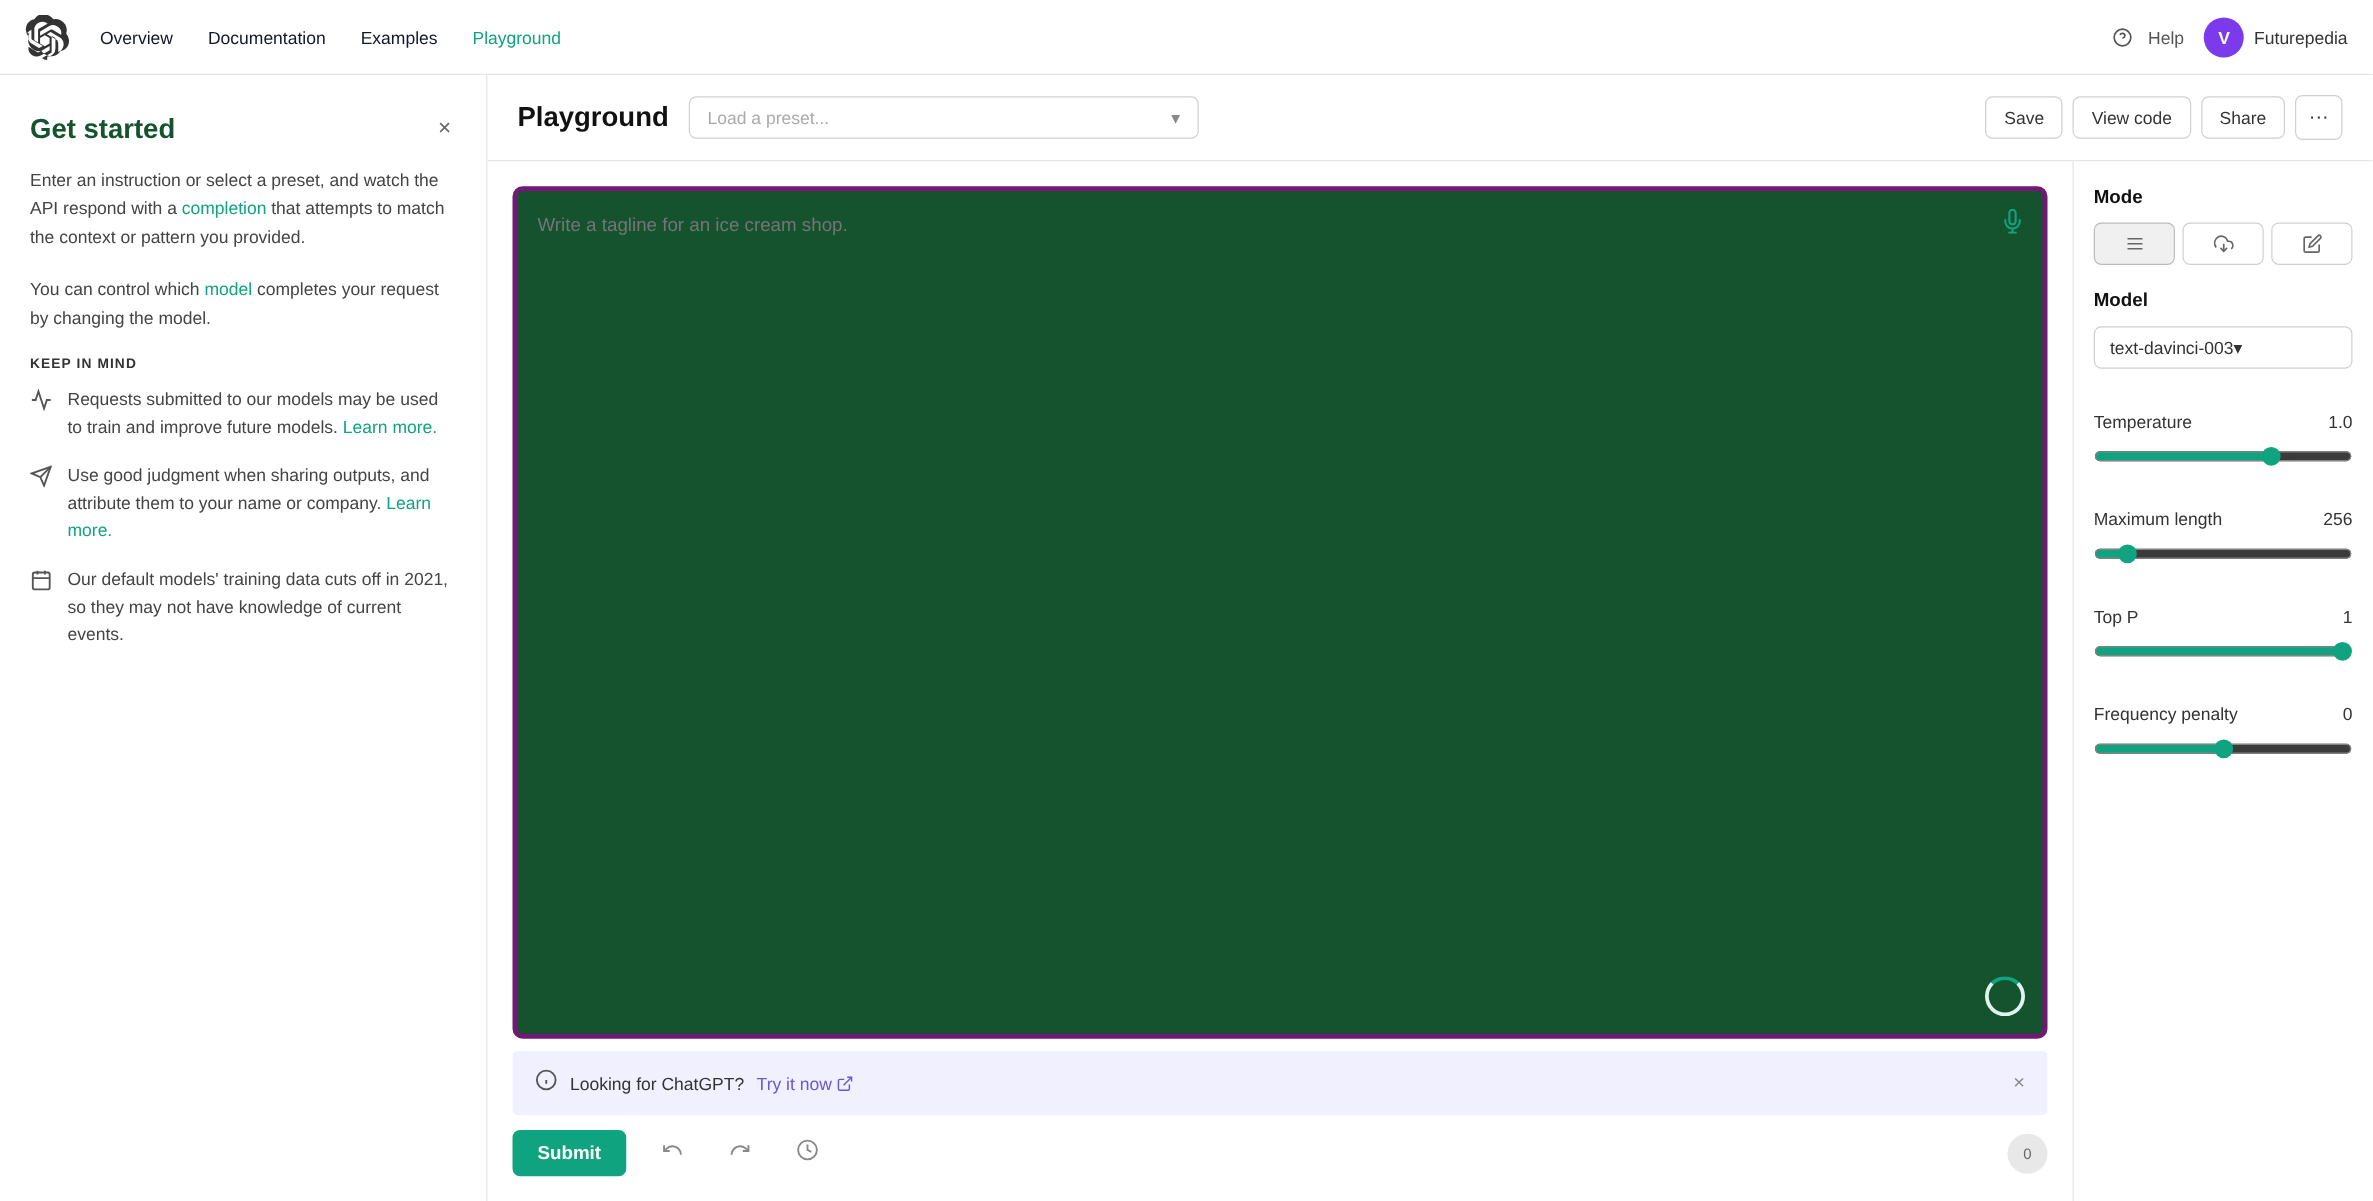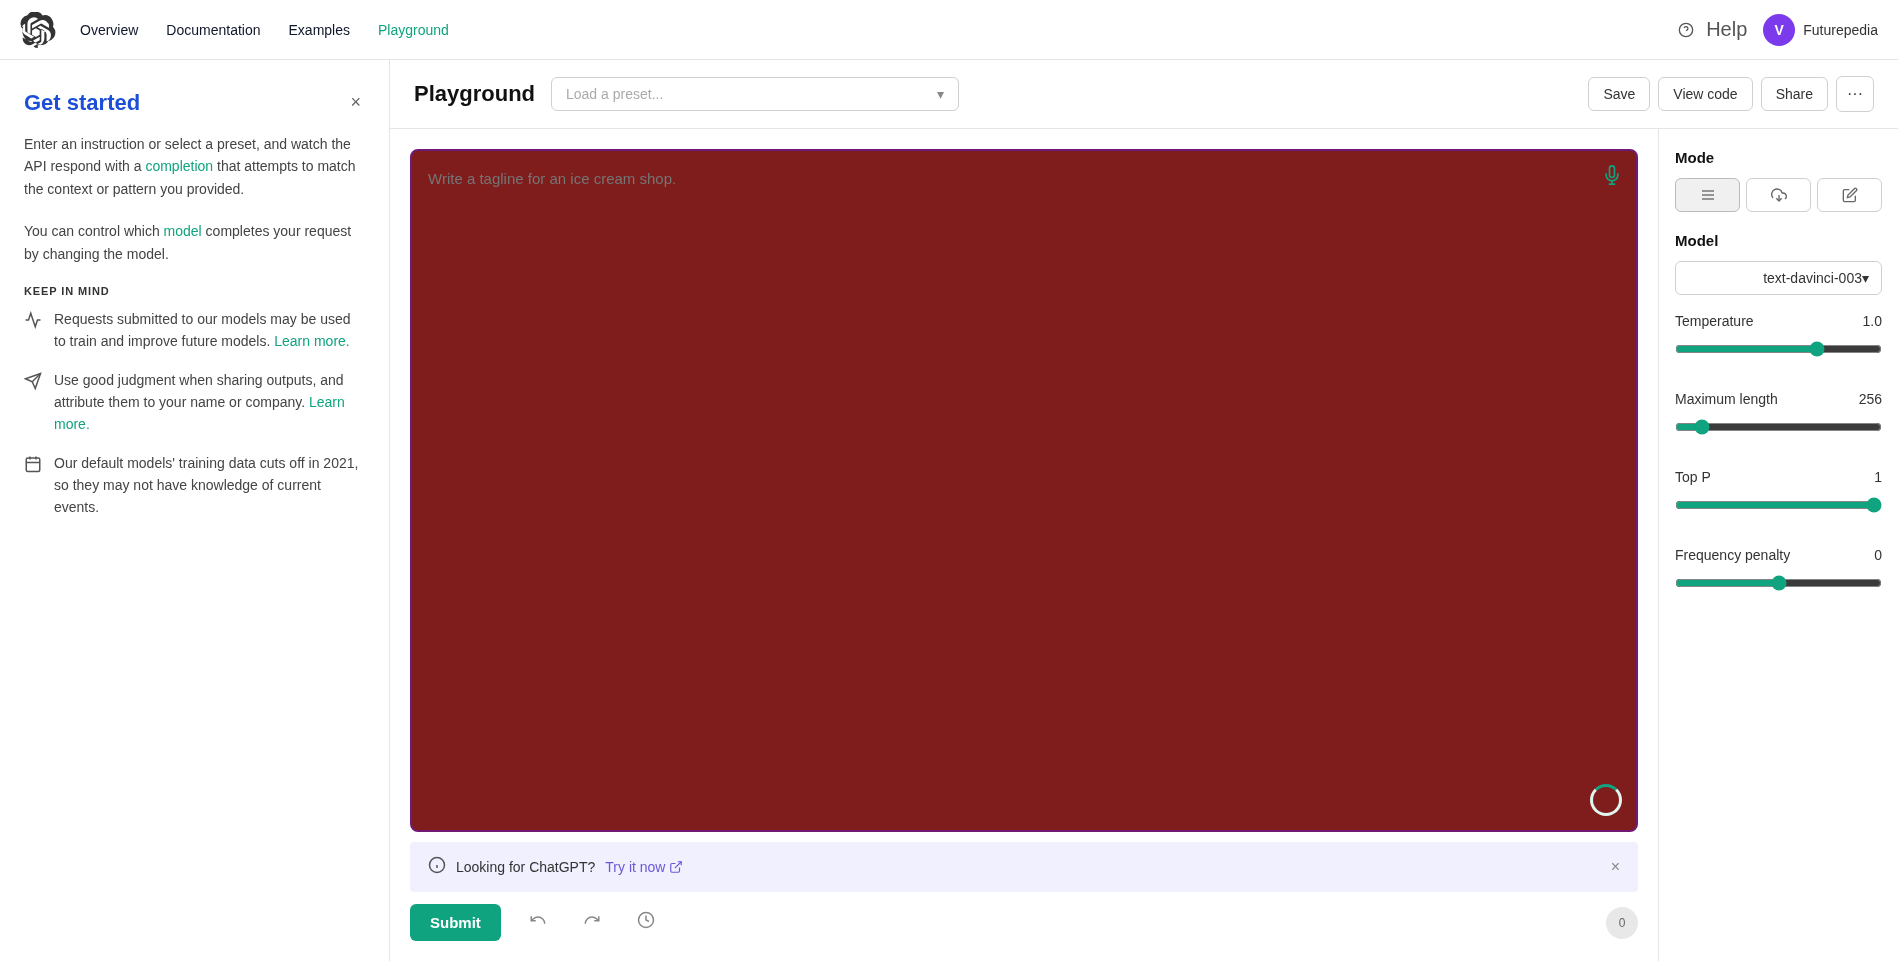--- a/index.html
+++ b/index.html
@@ -9,33 +9,33 @@
     .top-nav {
       display: flex; align-items: center; padding: 0 20px; height: 60px;
       border-bottom: 1px solid #e5e5e5; background: #fff;
       position: fixed; top: 0; left: 0; right: 0; z-index: 100;
     }
     .nav-logo { width: 36px; height: 36px; margin-right: 24px; flex-shrink: 0; }
     .nav-links { display: flex; gap: 28px; align-items: center; flex: 1; }
     .nav-link { color: #0f172a; text-decoration: none; font-size: 14px; cursor: pointer; }
     .nav-link.active { color: #10a37f; font-weight: 500; }
     .nav-right { display: flex; align-items: center; gap: 16px; margin-left: auto; }
-    .help-btn { display: flex; align-items: center; gap: 12px; color: #555; font-size: 20px; cursor: pointer; }
+    .help-btn { display: flex; align-items: center; gap: 12px; color: #555; font-size: 14px; cursor: pointer; }
     .user-avatar { width: 32px; height: 32px; border-radius: 50%; background: #7c3aed; display: flex; align-items: center; justify-content: center; color: white; font-size: 14px; font-weight: 600; cursor: pointer; }
 
     
     .app-layout { display: flex; height: calc(100vh - 60px); margin-top: 60px; }
 
     
     .sidebar {
       width: 390px; min-width: 390px; border-right: 1px solid #e5e5e5;
       padding: 28px 24px; overflow-y: auto; background: #fff;
     }
     .sidebar-header { display: flex; justify-content: space-between; align-items: center; margin-bottom: 16px; }
-    .sidebar-title { font-size: 22px; font-weight: 700; color: #1d4ed8; }
+    .sidebar-title { font-size: 22px; font-weight: 700; color: #14532d; }
     .close-btn { background: none; border: none; cursor: pointer; color: #666; font-size: 18px; padding: 4px; }
     .sidebar-desc { color: #444; line-height: 1.6; margin-bottom: 20px; }
     .sidebar-link { color: #10a37f; text-decoration: none; }
     .sidebar-section-title { font-size: 11px; font-weight: 700; letter-spacing: 0.08em; color: #333; text-transform: uppercase; margin: 20px 0 12px; }
     .sidebar-items { list-style: none; }
     .sidebar-item { display: flex; gap: 12px; margin-bottom: 18px; }
     .sidebar-item-icon { margin-top: 2px; flex-shrink: 0; color: #555; font-size: 16px; }
     .sidebar-item-text { color: #444; line-height: 1.55; }
 
     
@@ -58,22 +58,22 @@
       border-radius: 6px; cursor: pointer; font-size: 14px; color: #333; font-weight: 500;
     }
     .btn-more { border: 1px solid #d0d0d0; background: #fff; padding: 8px 10px; border-radius: 6px; cursor: pointer; font-size: 16px; color: #333; }
 
     
     .content-area { display: flex; flex: 1; overflow: hidden; }
 
     
     .editor-area { flex: 1; display: flex; flex-direction: column; padding: 20px; overflow: hidden; }
     .text-editor {
-      flex: 1; border: 2px solid #701a75; border-radius: 8px;
-      padding: 16px; position: relative; background: #7f1d1d;
+      flex: 1; border: 4px solid #701a75; border-radius: 8px;
+      padding: 16px; position: relative; background: #14532d;
       display: flex; flex-direction: column;
     }
     .text-editor textarea {
       flex: 1; border: none; outline: none; resize: none; font-size: 15px;
       color: #aaa; font-family: inherit; width: 100%; background: transparent;
       line-height: 1.6;
     }
     .mic-icon { position: absolute; top: 14px; right: 14px; color: #10a37f; font-size: 20px; cursor: pointer; }
     .loading-spinner {
       position: absolute; bottom: 14px; right: 14px;
@@ -123,21 +123,21 @@
 
     .param-label { display: flex; justify-content: space-between; align-items: center; margin-bottom: 8px; }
     .param-name { font-size: 14px; color: #333; font-weight: 500; }
     .param-value { font-size: 14px; color: #333; }
     .param-section { margin-bottom: 18px; }
 
     
     .model-select {
       width: 100%; border: 1px solid #d0d0d0; border-radius: 6px; padding: 8px 12px;
       font-size: 14px; background: #fff; color: #333; cursor: pointer;
-      display: flex; align-items: center; justify-content: flex-end; margin-bottom: 18px;
+      display: flex; align-items: center; justify-content: flex-start; margin-bottom: 34px;
     }
     input[type=range] { width: 100%; margin: 4px 0 16px; accent-color: #10a37f; cursor: pointer; }
 
     .stop-seq-label { font-size: 13px; color: #666; margin-bottom: 6px; }
     .stop-seq-input { width: 100%; border: 1px solid #d0d0d0; border-radius: 6px; padding: 8px; font-size: 14px; margin-bottom: 18px; }
   </style>
 </head>
 <body>
 
 <nav class="top-nav">

